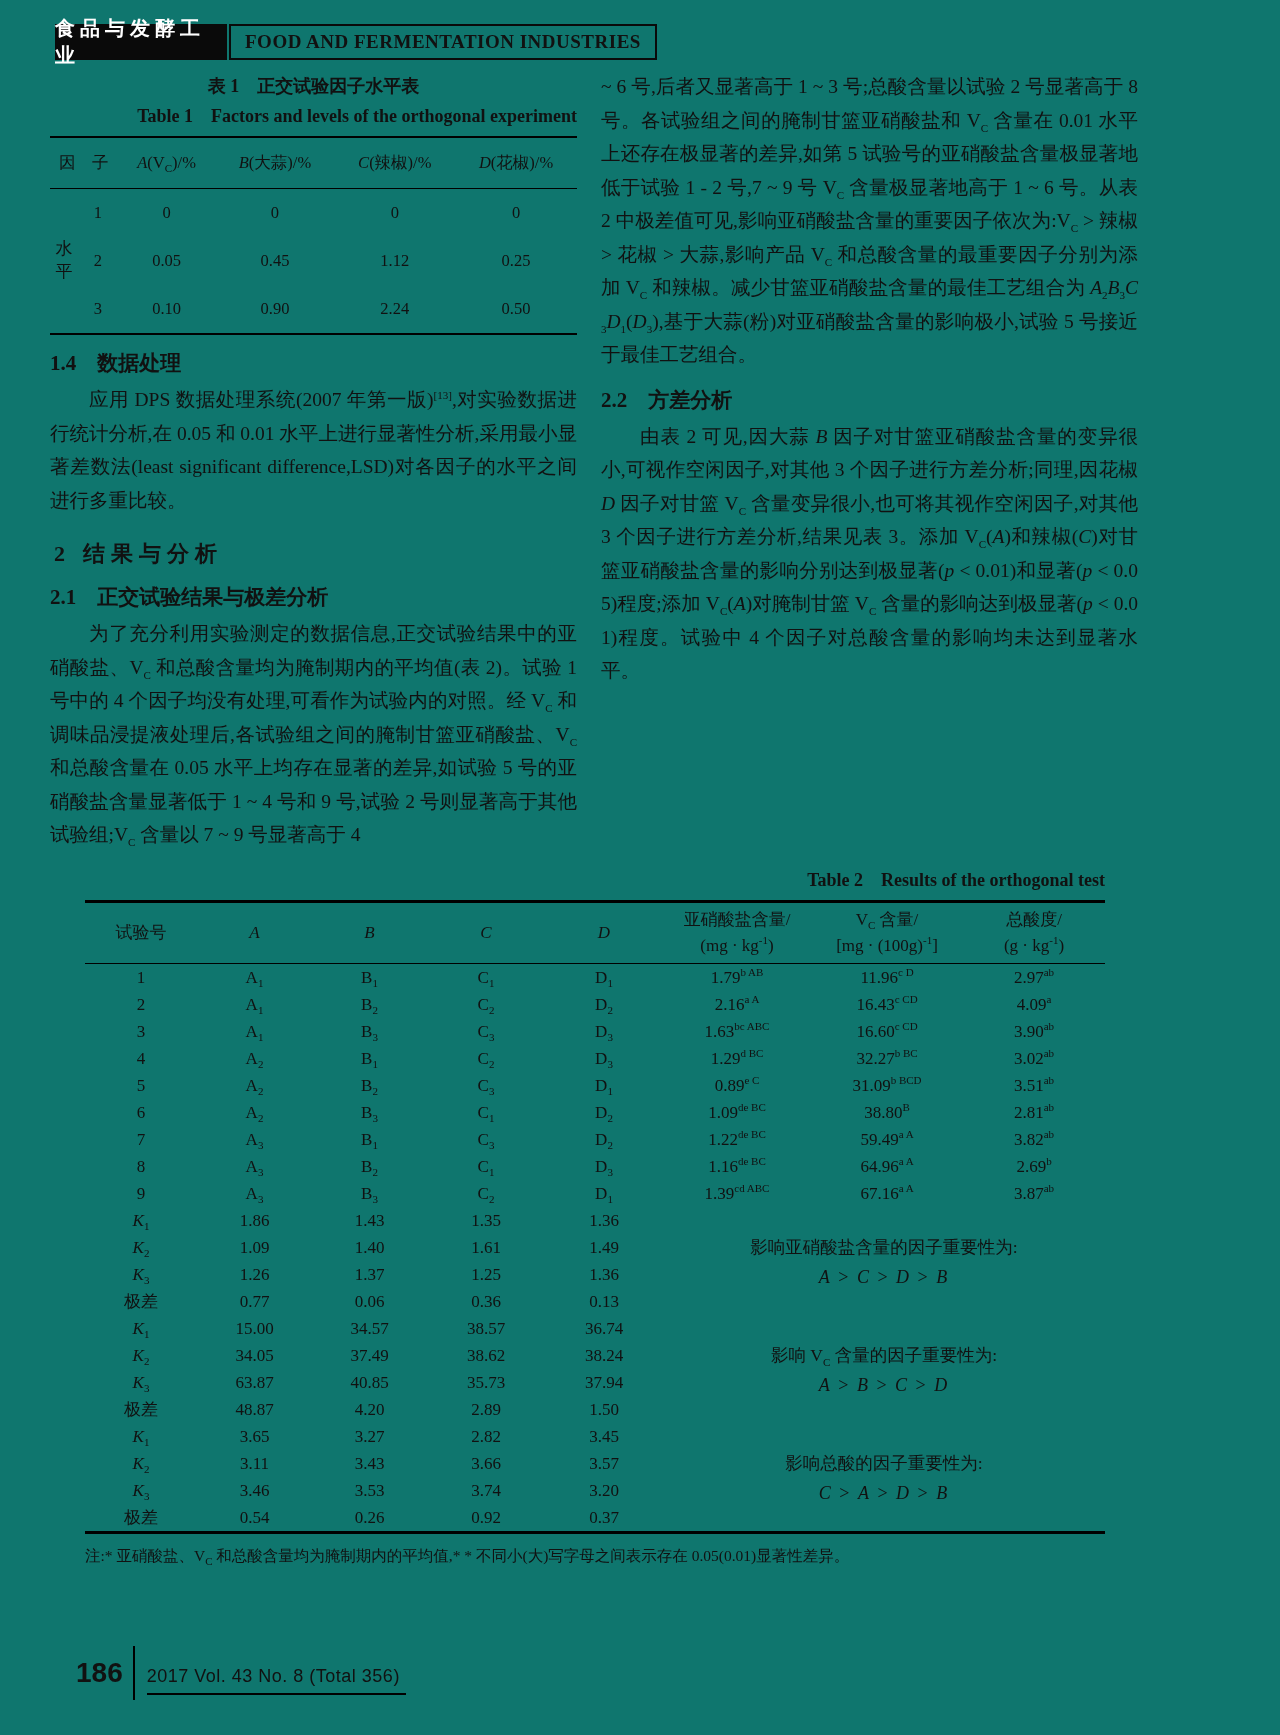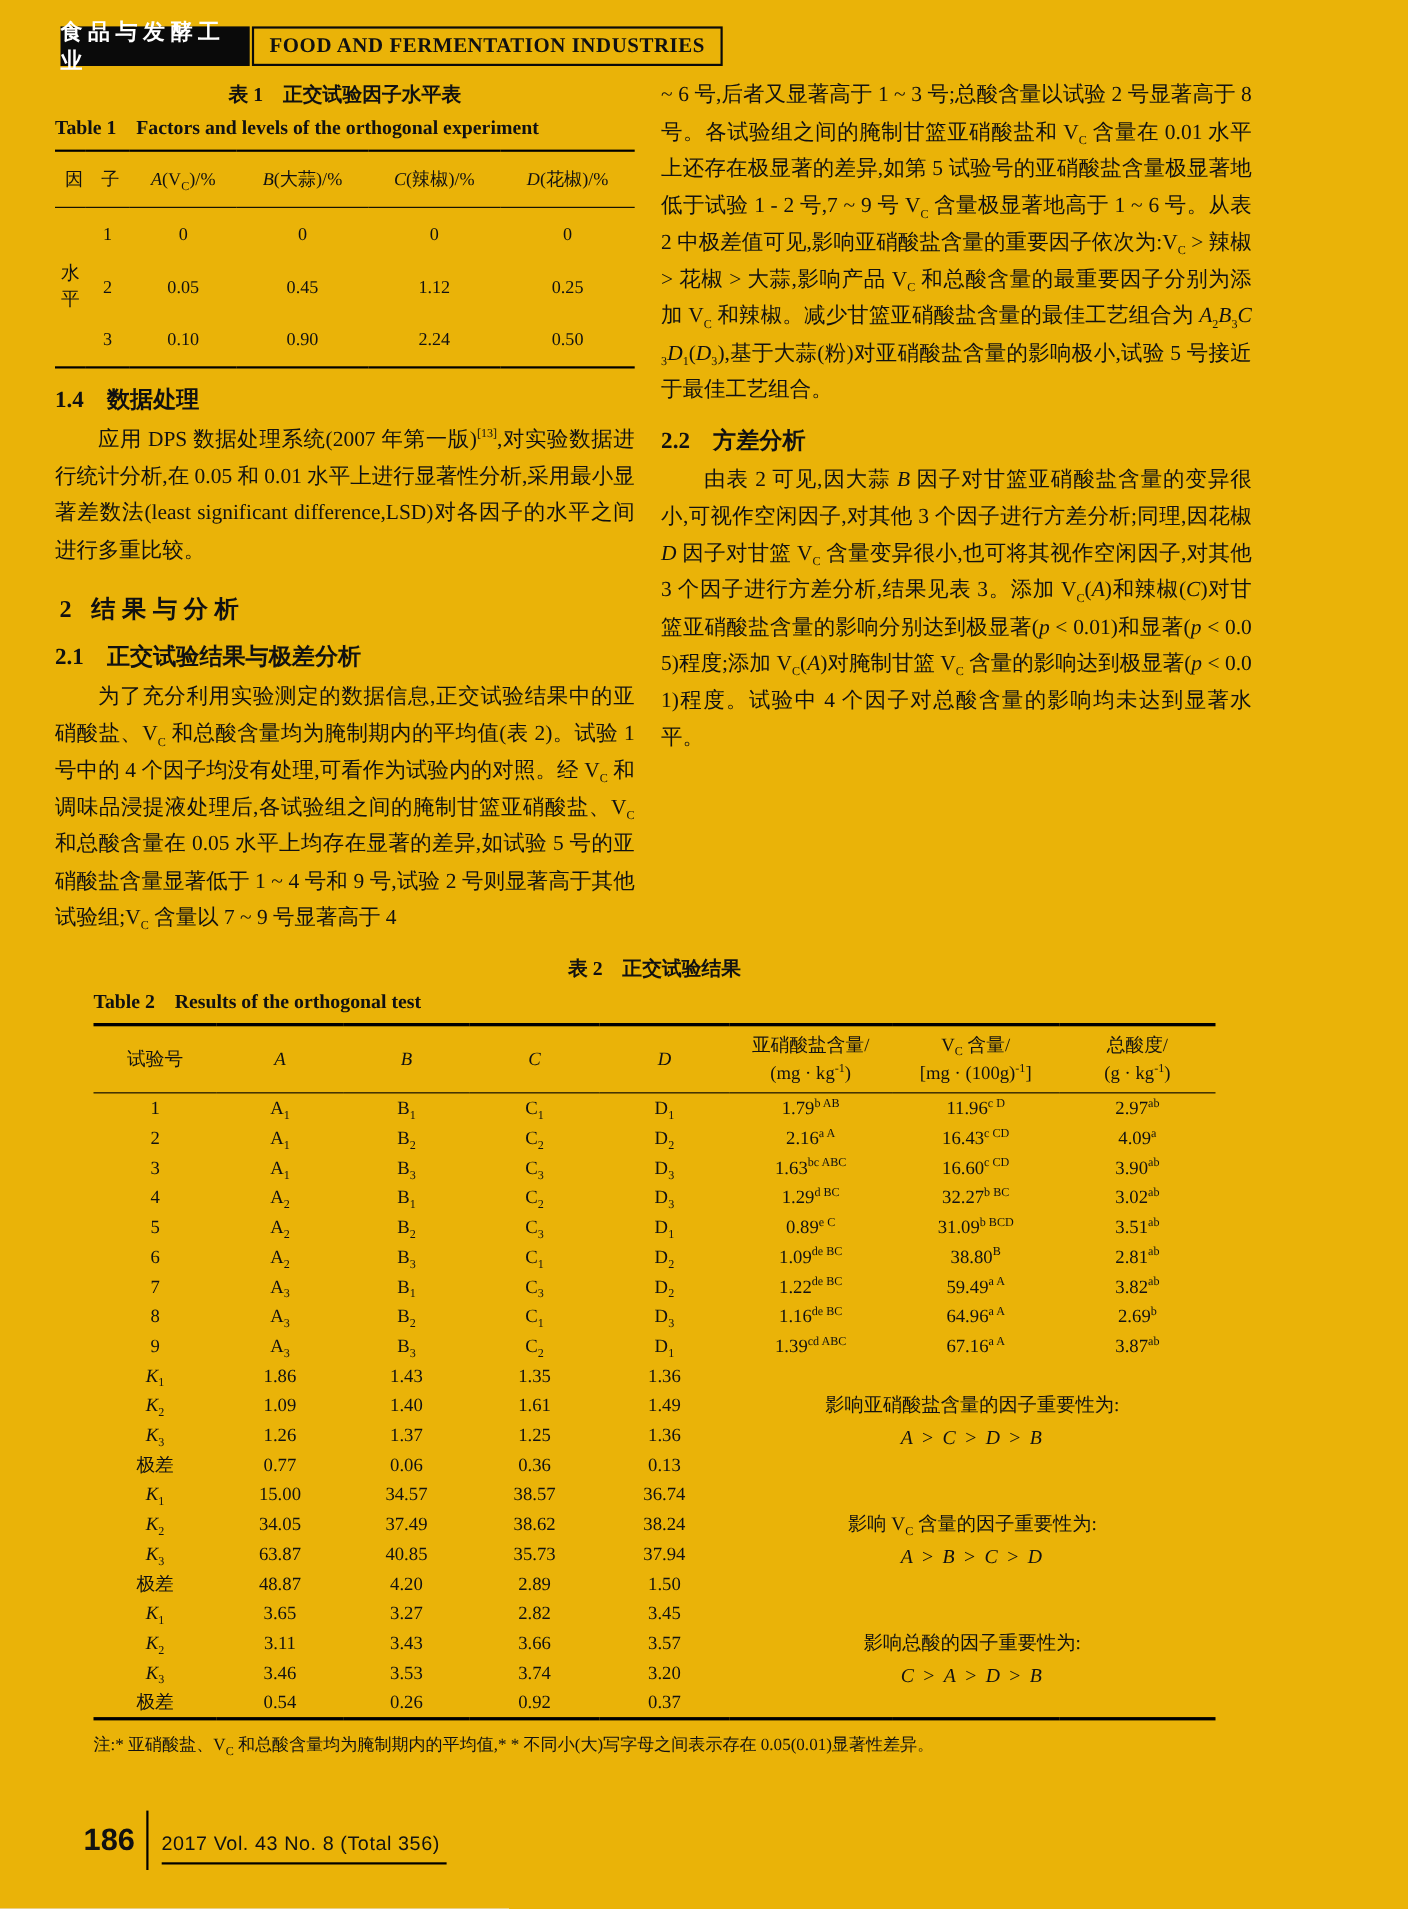--- a/index.html
+++ b/index.html
@@ -1,36 +1,36 @@
 <!DOCTYPE html>
 <html><head>
 <meta charset="utf-8">
 <style>
   html,body{margin:0;padding:0;background:#e8e8e8;}
-  .page{position:relative;width:1280px;height:1735px;background:#eab308;margin:0 auto;
+  .page{position:relative;width:1280px;height:1735px;background:#0f766e;margin:0 auto;
         font-family:"Liberation Serif","DejaVu Serif",serif;color:#111;}
   
   .jheader{position:absolute;top:24px;left:55px;display:flex;align-items:stretch;height:36px;}
   .logo-zh{background:#0a0a0a;color:#fff;display:flex;align-items:center;justify-content:center;
            width:172px;font-size:20px;letter-spacing:5px;font-weight:bold;}
   .logo-en{border:2.5px solid #0a0a0a;display:flex;align-items:center;justify-content:center;
            padding:0 14px;font-size:19px;font-weight:bold;letter-spacing:.5px;margin-left:2px;}
   
   .col{position:absolute;top:70px;}
   .col-left{left:50px;width:527px;}
   .col-right{left:601px;width:537px;}
   .para{font-size:19.5px;line-height:33.5px;text-align:justify;word-break:break-all;margin:0;}
   .indent{text-indent:2em;}
   h4.sub-head{font-size:21px;margin:14px 0 6px 0;font-weight:bold;}
   h3.sec-head{font-size:22px;margin:22px 0 14px 4px;font-weight:bold;letter-spacing:6px;}
   h3.sec-head .secno{letter-spacing:0;margin-right:18px;}
   
   .t1-wrap{margin-top:4px;}
   .tbl-title-zh{text-align:center;font-weight:bold;font-size:18px;margin:0 0 6px 0;}
-  .tbl-title-en{text-align:left;font-weight:bold;font-size:18px;margin:0 0 8px 0;}
+  .tbl-title-en{text-align:right;font-weight:bold;font-size:18px;margin:0 0 8px 0;}
   table.t1{width:100%;border-collapse:collapse;font-size:16.5px;}
   table.t1 th,table.t1 td{font-weight:normal;text-align:center;padding:14px 2px;}
   table.t1 thead tr{border-top:2.5px solid #000;border-bottom:1.5px solid #000;}
   table.t1 tbody tr:last-child{border-bottom:2.5px solid #000;}
   td.t1-stub{width:24px;word-break:break-all;line-height:1.35;font-size:17px;}
   
   .t2-block{position:absolute;top:868px;left:85px;width:1020px;}
   table.t2{width:100%;border-collapse:collapse;font-size:17px;table-layout:fixed;}
   table.t2 thead tr{border-top:3px solid #000;border-bottom:1.5px solid #000;}
   table.t2 th{font-weight:normal;height:58px;text-align:center;line-height:1.55;}
@@ -108,21 +108,20 @@
     <p class="para indent">为了充分利用实验测定的数据信息,正交试验结果中的亚硝酸盐、V<sub>C</sub> 和总酸含量均为腌制期内的平均值(表 2)。试验 1 号中的 4 个因子均没有处理,可看作为试验内的对照。经 V<sub>C</sub> 和调味品浸提液处理后,各试验组之间的腌制甘篮亚硝酸盐、V<sub>C</sub> 和总酸含量在 0.05 水平上均存在显著的差异,如试验 5 号的亚硝酸盐含量显著低于 1 ~ 4 号和 9 号,试验 2 号则显著高于其他试验组;V<sub>C</sub> 含量以 7 ~ 9 号显著高于 4</p>
   </div>
 
   <div class="col col-right">
     <p class="para">~ 6 号,后者又显著高于 1 ~ 3 号;总酸含量以试验 2 号显著高于 8 号。各试验组之间的腌制甘篮亚硝酸盐和 V<sub>C</sub> 含量在 0.01 水平上还存在极显著的差异,如第 5 试验号的亚硝酸盐含量极显著地低于试验 1 - 2 号,7 ~ 9 号 V<sub>C</sub> 含量极显著地高于 1 ~ 6 号。从表 2 中极差值可见,影响亚硝酸盐含量的重要因子依次为:V<sub>C</sub> &gt; 辣椒 &gt; 花椒 &gt; 大蒜,影响产品 V<sub>C</sub> 和总酸含量的最重要因子分别为添加 V<sub>C</sub> 和辣椒。减少甘篮亚硝酸盐含量的最佳工艺组合为 <i>A</i><sub>2</sub><i>B</i><sub>3</sub><i>C</i><sub>3</sub><i>D</i><sub>1</sub>(<i>D</i><sub>3</sub>),基于大蒜(粉)对亚硝酸盐含量的影响极小,试验 5 号接近于最佳工艺组合。</p>
     <h4 class="sub-head">2.2　方差分析</h4>
     <p class="para indent">由表 2 可见,因大蒜 <i>B</i> 因子对甘篮亚硝酸盐含量的变异很小,可视作空闲因子,对其他 3 个因子进行方差分析;同理,因花椒 <i>D</i> 因子对甘篮 V<sub>C</sub> 含量变异很小,也可将其视作空闲因子,对其他 3 个因子进行方差分析,结果见表 3。添加 V<sub>C</sub>(<i>A</i>)和辣椒(<i>C</i>)对甘篮亚硝酸盐含量的影响分别达到极显著(<i>p</i> &lt; 0.01)和显著(<i>p</i> &lt; 0.05)程度;添加 V<sub>C</sub>(<i>A</i>)对腌制甘篮 V<sub>C</sub> 含量的影响达到极显著(<i>p</i> &lt; 0.01)程度。试验中 4 个因子对总酸含量的影响均未达到显著水平。</p>
   </div>
 
   <div class="t2-block">
-    <p class="tbl-title-zh">表 2　正交试验结果</p>
     <p class="tbl-title-en">Table 2　Results of the orthogonal test</p>
     <table class="t2">
       <colgroup>
         <col style="width:112px">
           <col style="width:115px">
           <col style="width:115px">
           <col style="width:118px">
         <col style="width:118px">
           <col style="width:148px">
           <col style="width:152px">

